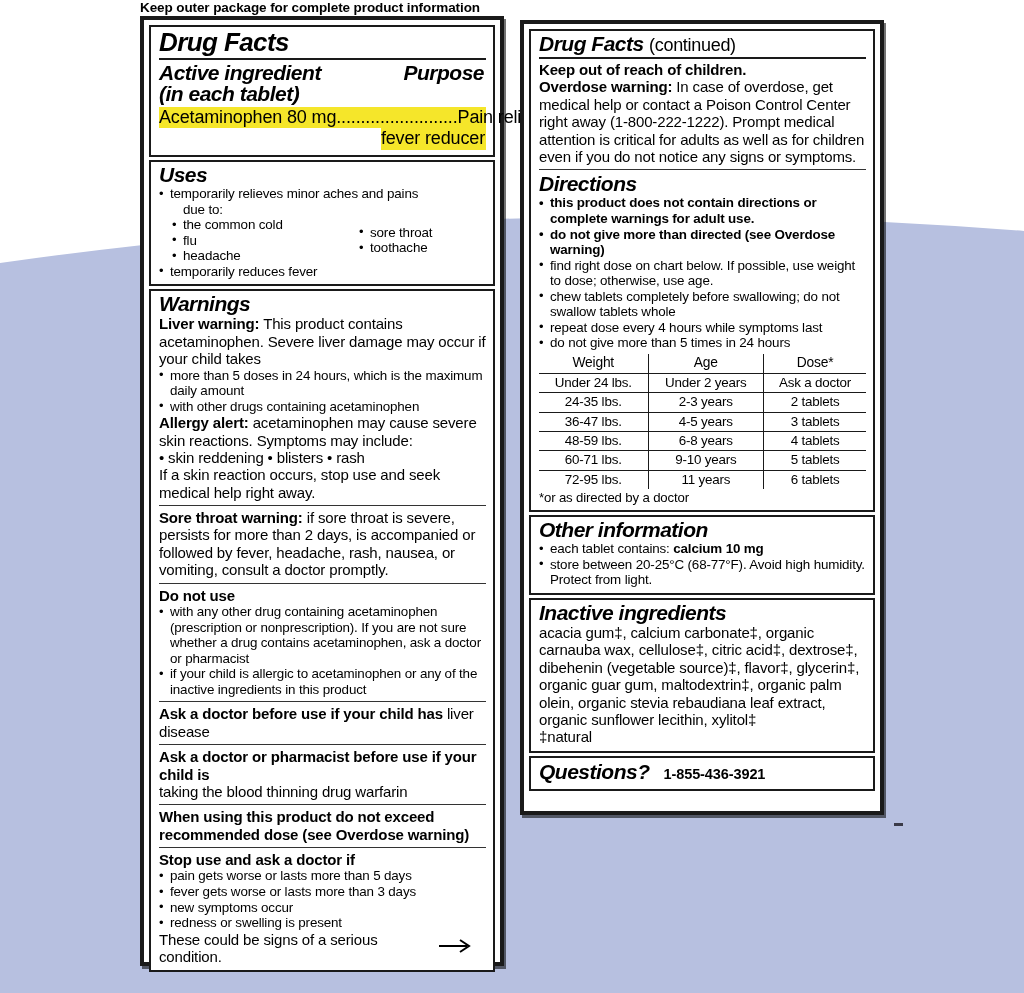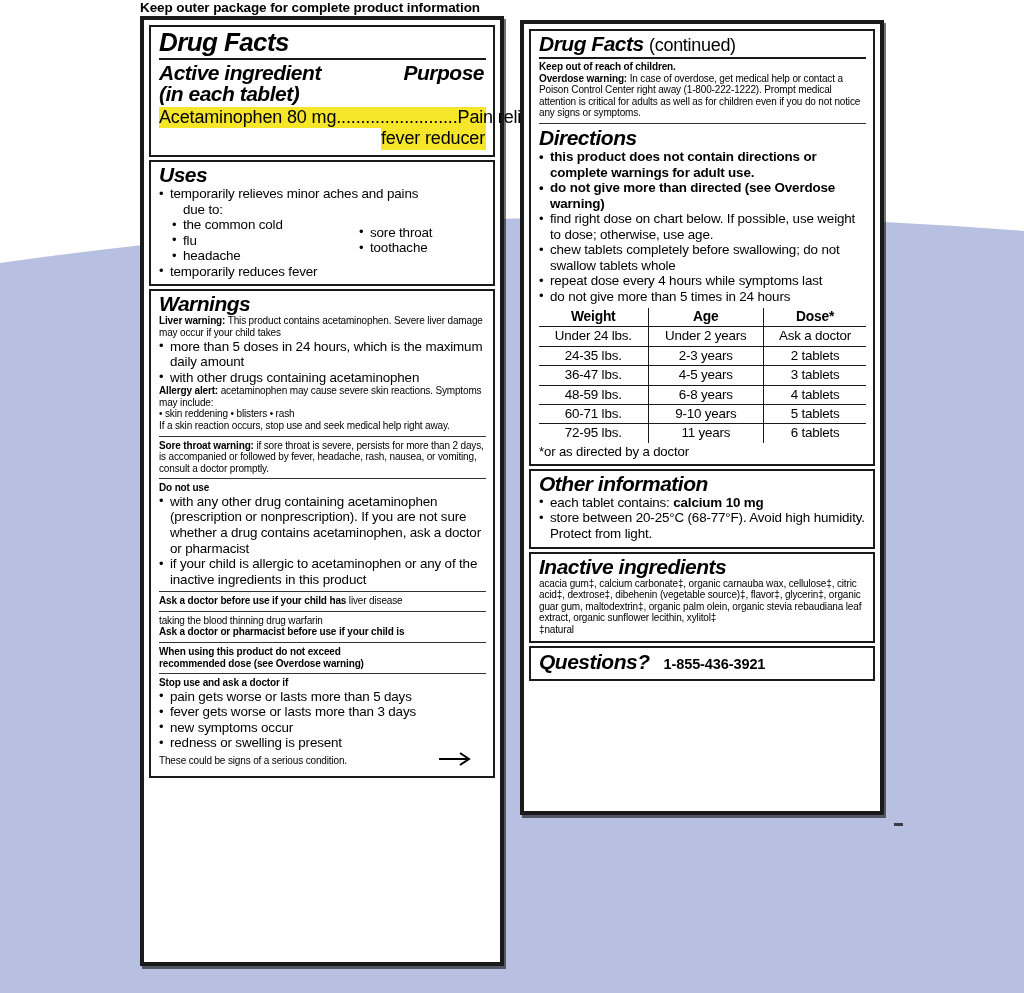--- a/index.html
+++ b/index.html
@@ -99,21 +99,21 @@
     border-top: 2px solid #1a1a1a;
     margin: 2px 0 2px 0;
   }
   hr.rule-thin {
     border: none;
     border-top: 1.6px solid #333;
     margin: 4px 0 3px 0;
   }
 
   .body-txt {
-    font-size: 10px;
+    font-size: 15px;
     line-height: 1.16;
     color: #000;
     letter-spacing: -0.15px;
   }
   .b { font-weight: bold; }
 
   ul.bl {
     list-style: none;
     margin: 0;
     padding: 0;
@@ -194,21 +194,21 @@
     font-size: 13.4px;
     letter-spacing: -0.2px;
   }
   table.dose th, table.dose td {
     border: 1.5px solid #1a1a1a;
     text-align: center;
     padding: 1px 2px 2px 2px;
     line-height: 1.15;
   }
   table.dose th {
-    font-weight: bold;
+    font-weight: normal;
     font-size: 13.8px;
   }
   table.dose tr td:first-child,
   table.dose tr th:first-child { border-left: none; }
   table.dose tr td:last-child,
   table.dose tr th:last-child { border-right: none; }
   table.dose tr:first-child th { border-top: none; }
   table.dose tr:last-child td { border-bottom: none; }
   .table-note {
     font-size: 13.2px;
@@ -339,22 +339,22 @@
     </ul>
 
     <hr class="rule-thin">
 
     <div class="body-txt">
       <span class="b">Ask a doctor before use if your child has</span><span> liver disease</span>
     </div>
 
     <hr class="rule-thin">
 
+    <div class="body-txt b">Ask a doctor or pharmacist before use if your child is</div>
     <div class="body-txt">taking the blood thinning drug warfarin</div>
-    <div class="body-txt b">Ask a doctor or pharmacist before use if your child is</div>
 
     <hr class="rule-thin">
 
     <div class="body-txt b">When using this product do not exceed</div>
     <div class="body-txt b">recommended dose (see Overdose warning)</div>
 
     <hr class="rule-thin">
 
     <div class="body-txt b">Stop use and ask a doctor if</div>
     <ul class="bl">

